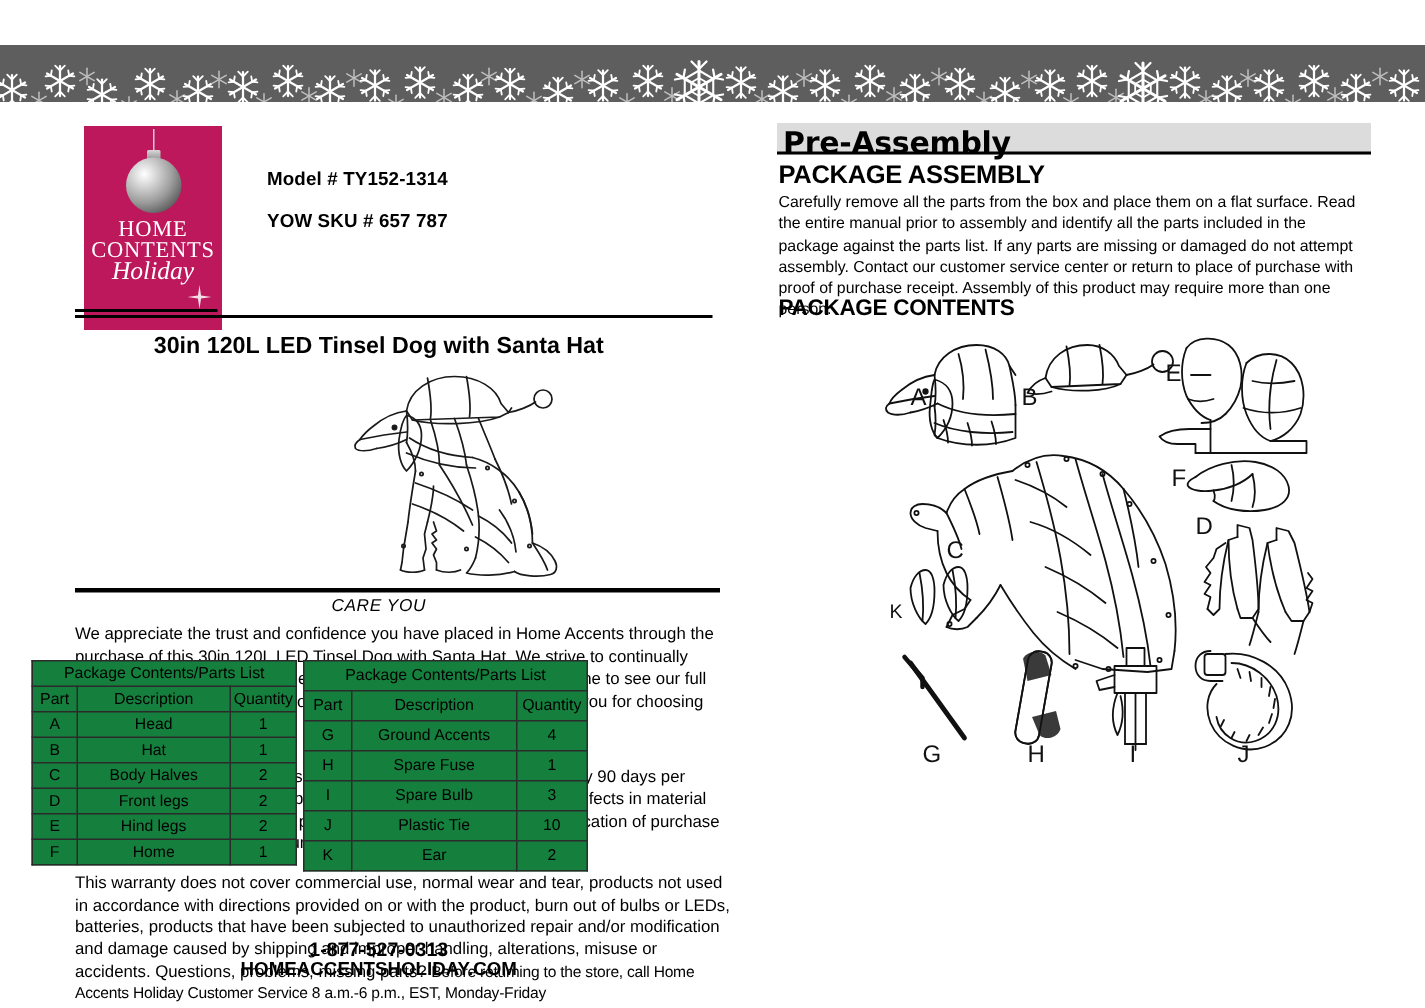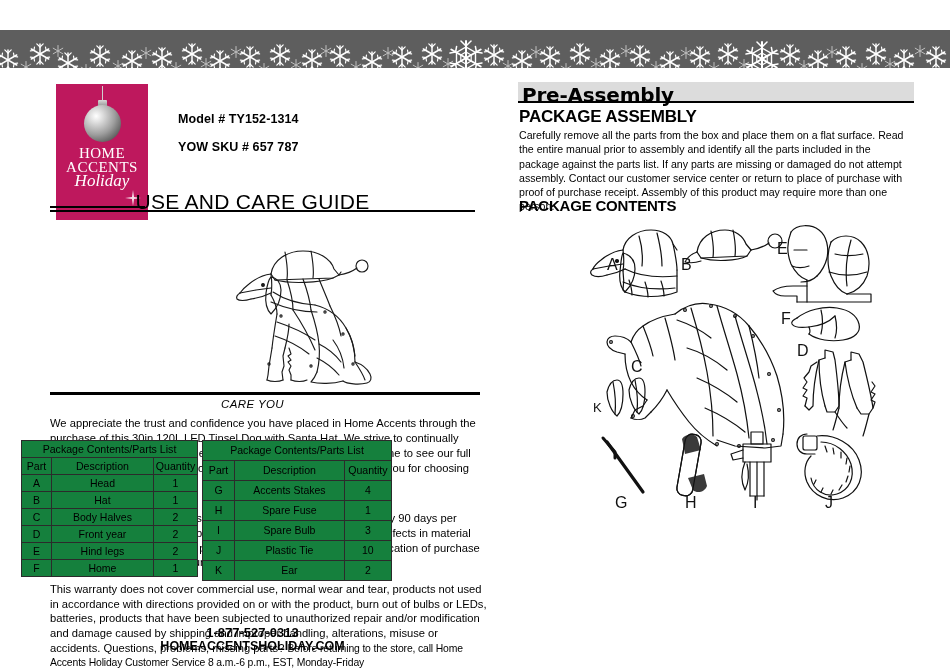--- a/index.html
+++ b/index.html
@@ -243,33 +243,33 @@
     </svg>
   </div>
 
   <div id="left">
 
     <div id="logo">
       <div class="orn-string"></div>
       <div class="orn-cap"></div>
       <div class="orn-ball"></div>
       <div class="l1">HOME</div>
-      <div class="l2">ACCENTS</div>
+      <div class="l2">CONTENTS</div>
       <div class="l3">Holiday</div>
       <svg class="sparkle" viewBox="0 0 20 20">
         <path d="M10 0 L11.3 8.7 L20 10 L11.3 11.3 L10 20 L8.7 11.3 L0 10 L8.7 8.7 Z" fill="#ffffff" opacity=".85"></path>
       </svg>
     </div>
 
     <div class="sku" id="sku1">YOW SKU # 657 787</div>
     <div class="sku" id="sku2">Model # TY152-1314</div>
 
-    <div id="guide-title">USE AND CARE GUIDE</div>
     <div id="rule-logo"></div>
     <div id="rule-top"></div>
+    <div id="prod-title">30in 120L LED Tinsel Dog with Santa Hat</div>
 
     <div id="dogwrap">
       <svg viewBox="0 0 180 142" width="180" height="142">
         <g fill="none" stroke="#1a1a1a" stroke-width="1.15" stroke-linejoin="round" stroke-linecap="round">
 
           <path d="M56 30 C58 16 72 7 88 7 C104 7 116 15 119 25 L124 31 L126 28"></path>
           <path d="M124 31 C130 30 138 27 142 24"></path>
           <path d="M56 30 L60 36 L118 34 L124 31"></path>
           <path d="M60 36 C76 40 104 39 118 34"></path>
           <circle cx="147" cy="22" r="6"></circle>
@@ -523,21 +523,21 @@
         <td>Hat</td>
         <td>1</td>
       </tr>
       <tr>
         <td>C</td>
         <td>Body Halves</td>
         <td>2</td>
       </tr>
       <tr>
         <td>D</td>
-        <td>Front year</td>
+        <td>Front legs</td>
         <td>2</td>
       </tr>
       <tr>
         <td>E</td>
         <td>Hind   legs</td>
         <td>2</td>
       </tr>
       <tr>
         <td>F</td>
         <td>Home</td>
@@ -556,21 +556,21 @@
       <tr>
           <td colspan="3" class="title">Package Contents/Parts List</td>
         </tr>
       <tr class="hdr">
         <td>Part</td>
         <td>Description</td>
         <td>Quantity</td>
       </tr>
       <tr>
         <td>G</td>
-        <td>Accents Stakes</td>
+        <td>Ground Accents</td>
         <td>4</td>
       </tr>
       <tr>
         <td>H</td>
         <td>Spare Fuse</td>
         <td>1</td>
       </tr>
       <tr>
         <td>I</td>
         <td>Spare Bulb</td>

